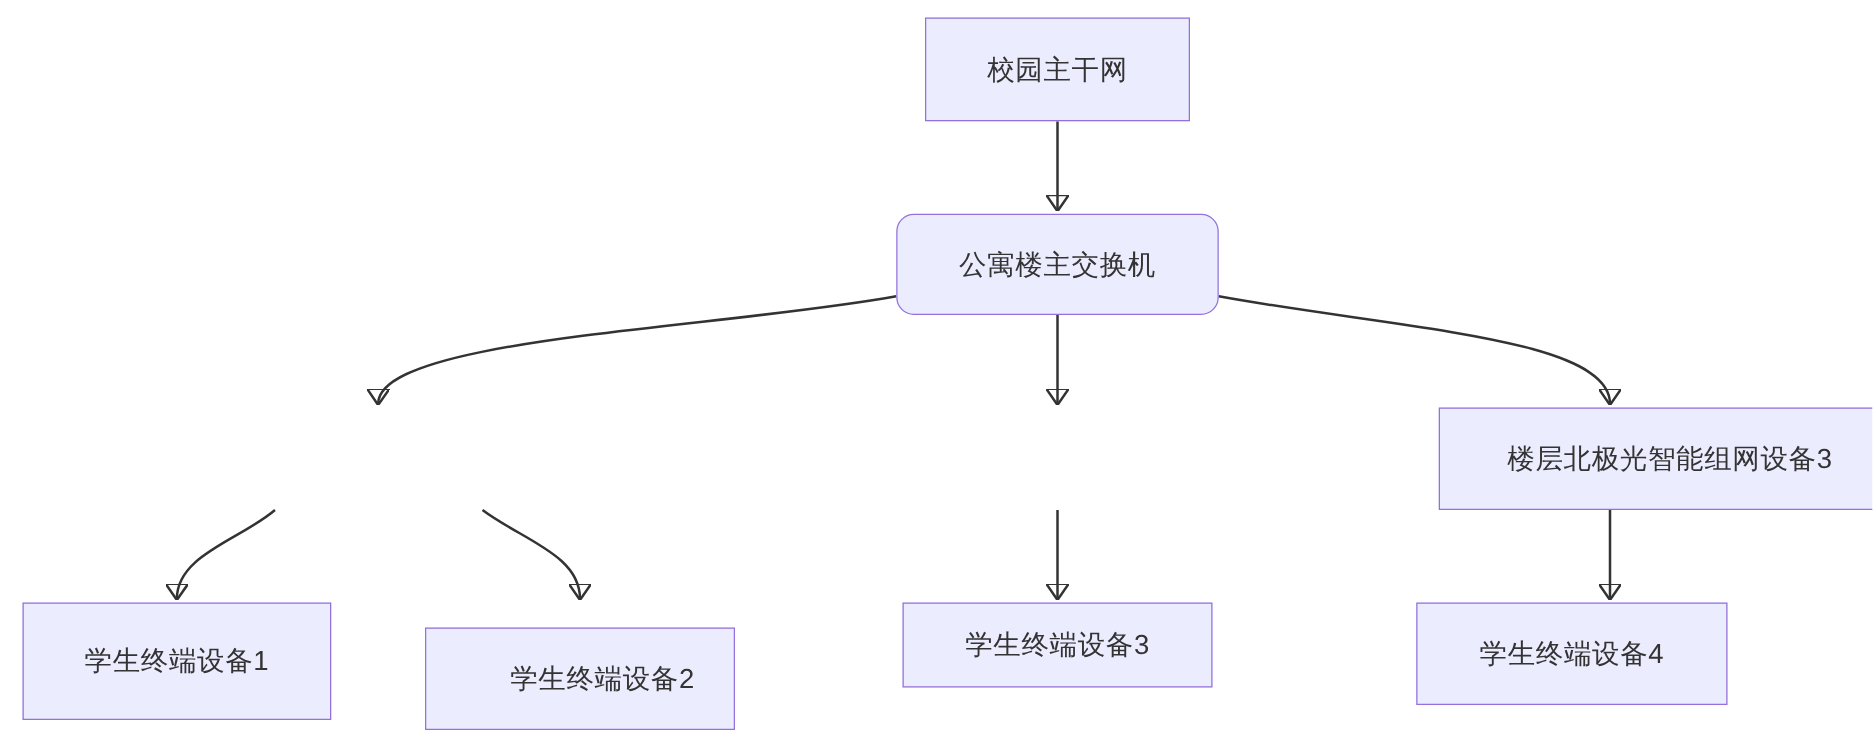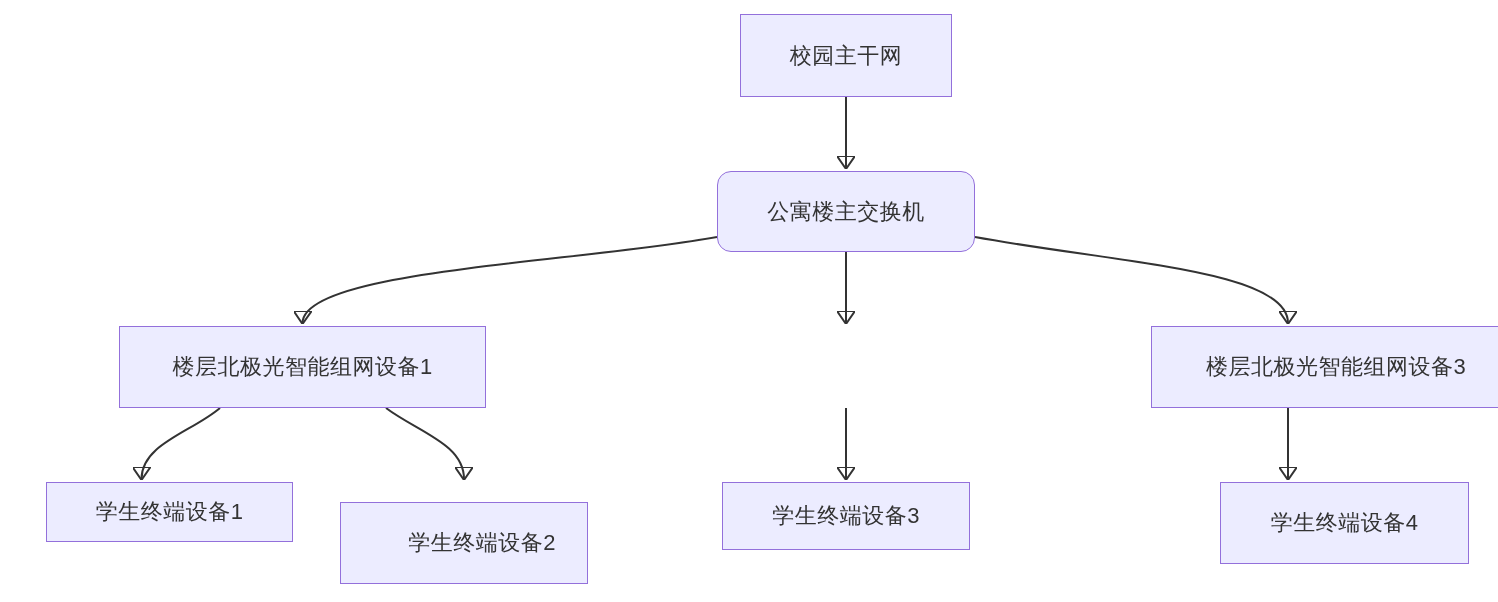--- a/index.html
+++ b/index.html
@@ -28,24 +28,24 @@
     display:flex;align-items:center;justify-content:center;
     font-size:22px;line-height:1;letter-spacing:0.5px;
     white-space:nowrap;
   }
   
   .n-backbone  {left:740px; top:14px;  width:212px; height:83px;}
   .n-switch    {left:717px; top:171px; width:258px; height:81px;border-radius:14px;}
   .n-device1   {left:119px; top:326px; width:367px; height:82px;}
   .n-device2   {left:662px; top:326px; width:370px; height:82px;}
   .n-device3   {left:1103px;top:326px; width:370px; height:82px;margin-left:48px;}
-  .n-terminal1 {left:18px;  top:482px; width:247px; height:60px;margin-left:28px;}
+  .n-terminal1 {left:18px;  top:482px; width:247px; height:94px;}
   .n-terminal2 {left:340px; top:502px; width:248px; height:82px;padding-left:36px;}
   .n-terminal3 {left:722px; top:482px; width:248px; height:68px;}
-  .n-terminal4 {left:1220px;top:482px; width:249px; height:82px;}
+  .n-terminal4 {left:1133px;top:482px; width:249px; height:82px;}
 </style>
 </head>
 <body>
 
 <div class="canvas">
 
   <svg class="edges" viewBox="0 0 1498 602" xmlns="http://www.w3.org/2000/svg">
     <defs>
       <marker id="arrow" markerUnits="userSpaceOnUse" markerWidth="13" markerHeight="18" viewBox="0 0 13 18" refX="12" refY="9" orient="auto">
         <path d="M0,0 L13,9 L0,18 Z" fill="#333333"></path>
@@ -60,23 +60,20 @@
     <path d="M846,408 L846,479" marker-end="url(#arrow)"></path>
     <path d="M1288,408 L1288,479" marker-end="url(#arrow)"></path>
   </svg>
 
   <div class="node n-backbone">
     <span>校园主干网</span>
   </div>
   <div class="node n-switch">
     <span>公寓楼主交换机</span>
   </div>
-  <div class="node n-device1">
-    <span>楼层北极光智能组网设备1</span>
-  </div>
   <div class="node n-device3">
     <span>楼层北极光智能组网设备3</span>
   </div>
   <div class="node n-terminal1">
     <span>学生终端设备1</span>
   </div>
   <div class="node n-terminal2">
     <span>学生终端设备2</span>
   </div>
   <div class="node n-terminal3">

